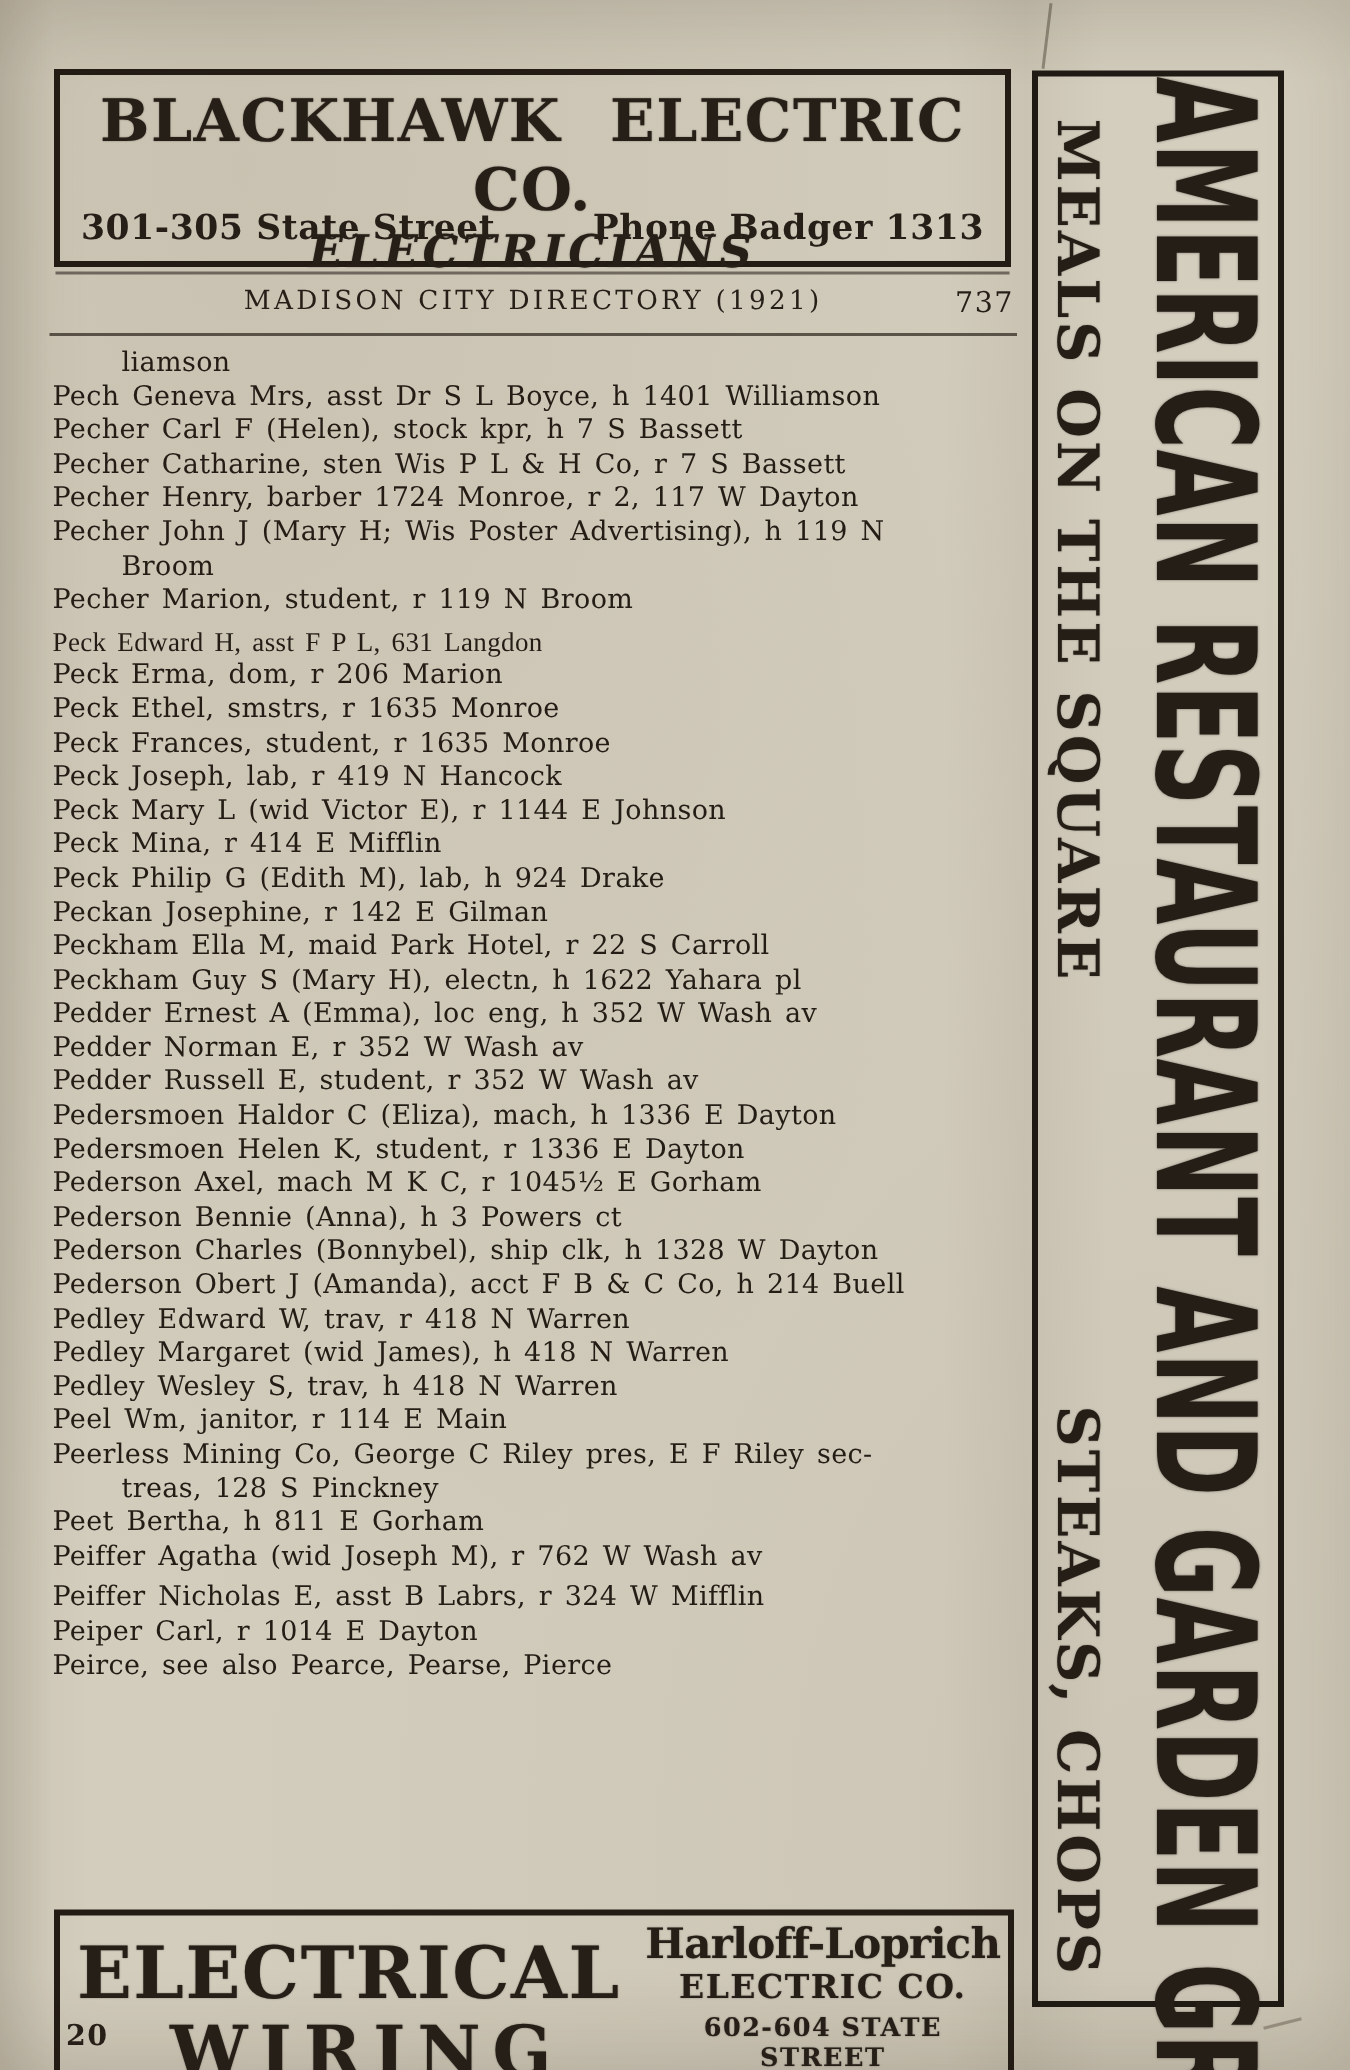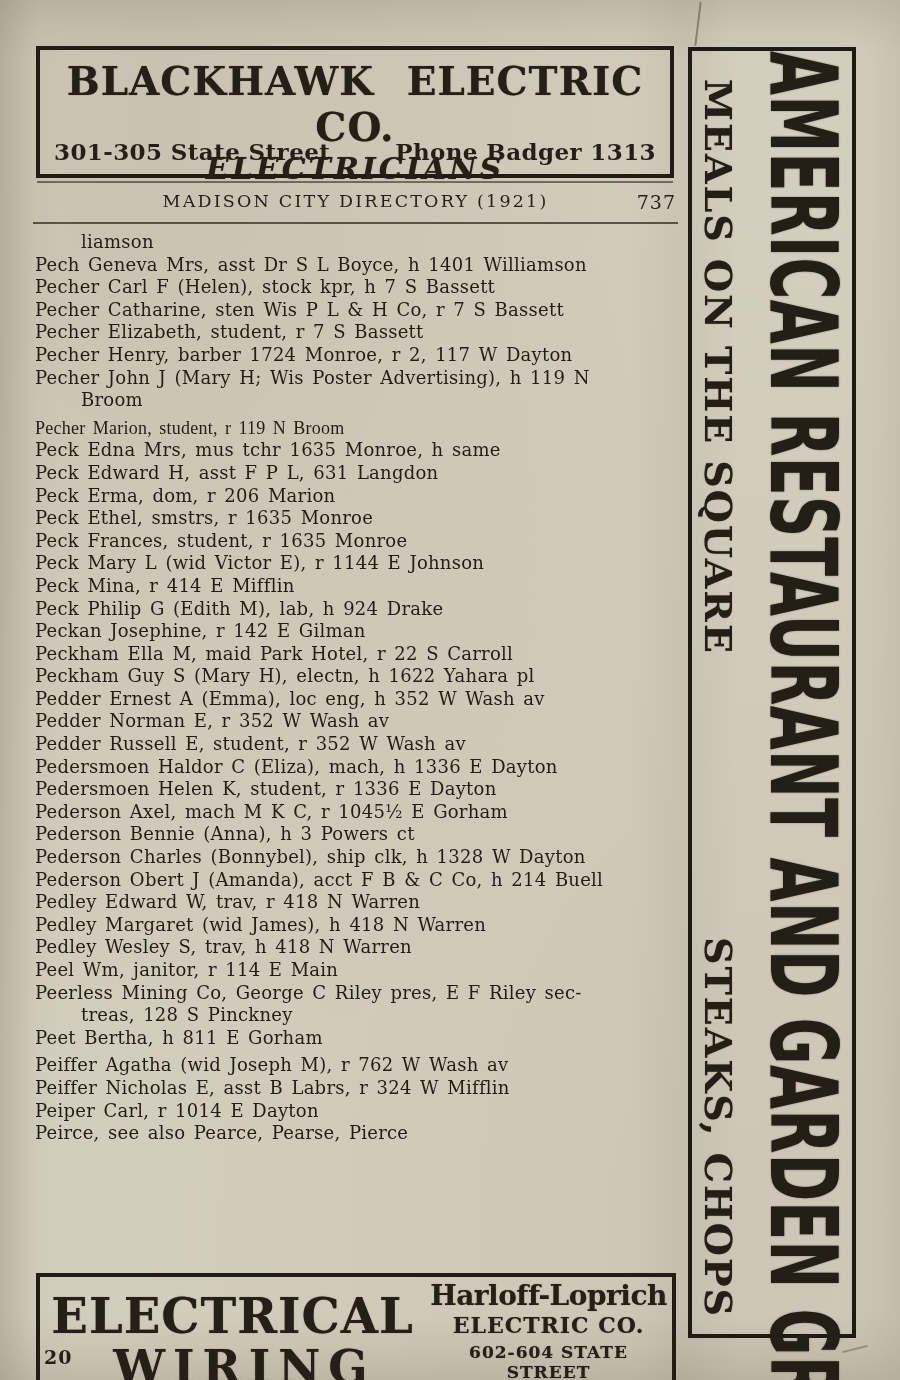--- a/index.html
+++ b/index.html
@@ -155,46 +155,43 @@
       <div class="entry">
         <span class="eline">Pech Geneva Mrs, asst Dr S L Boyce, h 1401 Williamson</span>
       </div>
       <div class="entry">
         <span class="eline">Pecher Carl F (Helen), stock kpr, h 7 S Bassett</span>
       </div>
       <div class="entry">
         <span class="eline">Pecher Catharine, sten Wis P L &amp; H Co, r 7 S Bassett</span>
       </div>
       <div class="entry">
-        <span class="eline">Pecher Elizabeth, student, r 7 S Bassett</span>
-      </div>
-      <div class="entry">
         <span class="eline">Pecher Henry, barber 1724 Monroe, r 2, 117 W Dayton</span>
       </div>
       <div class="entry">
         <span class="eline">Pecher John J (Mary H; Wis Poster Advertising), h 119 N</span>
         <span class="eline cont">Broom</span>
       </div>
       <div class="entry">
         <span class="eline">Pecher Marion, student, r 119 N Broom</span>
       </div>
       <div class="entry">
-        <span class="eline">Peck Edna Mrs, mus tchr 1635 Monroe, h same</span>
-      </div>
-      <div class="entry">
         <span class="eline">Peck Edward H, asst F P L, 631 Langdon</span>
       </div>
       <div class="entry">
         <span class="eline">Peck Erma, dom, r 206 Marion</span>
       </div>
       <div class="entry">
         <span class="eline">Peck Ethel, smstrs, r 1635 Monroe</span>
       </div>
       <div class="entry">
         <span class="eline">Peck Frances, student, r 1635 Monroe</span>
+      </div>
+      <div class="entry">
+        <span class="eline">Peck Joseph, lab, r 419 N Hancock</span>
       </div>
       <div class="entry">
         <span class="eline">Peck Mary L (wid Victor E), r 1144 E Johnson</span>
       </div>
       <div class="entry">
         <span class="eline">Peck Mina, r 414 E Mifflin</span>
       </div>
       <div class="entry">
         <span class="eline">Peck Philip G (Edith M), lab, h 924 Drake</span>
       </div>

